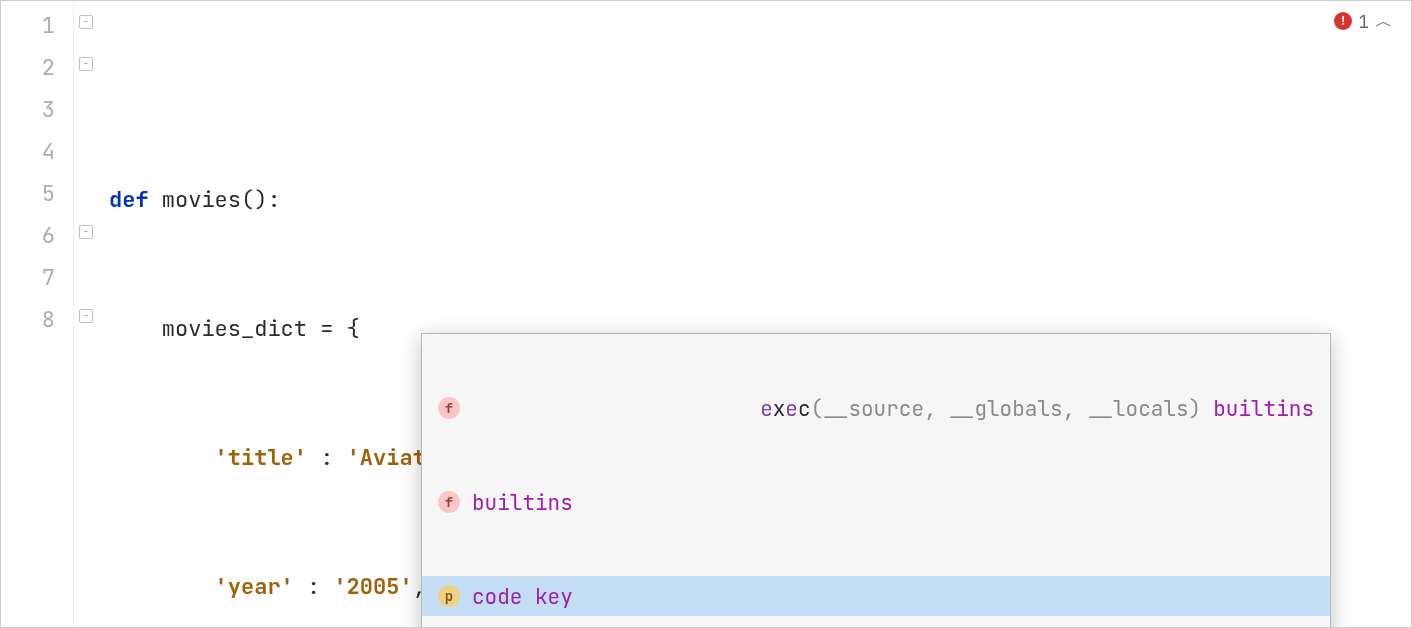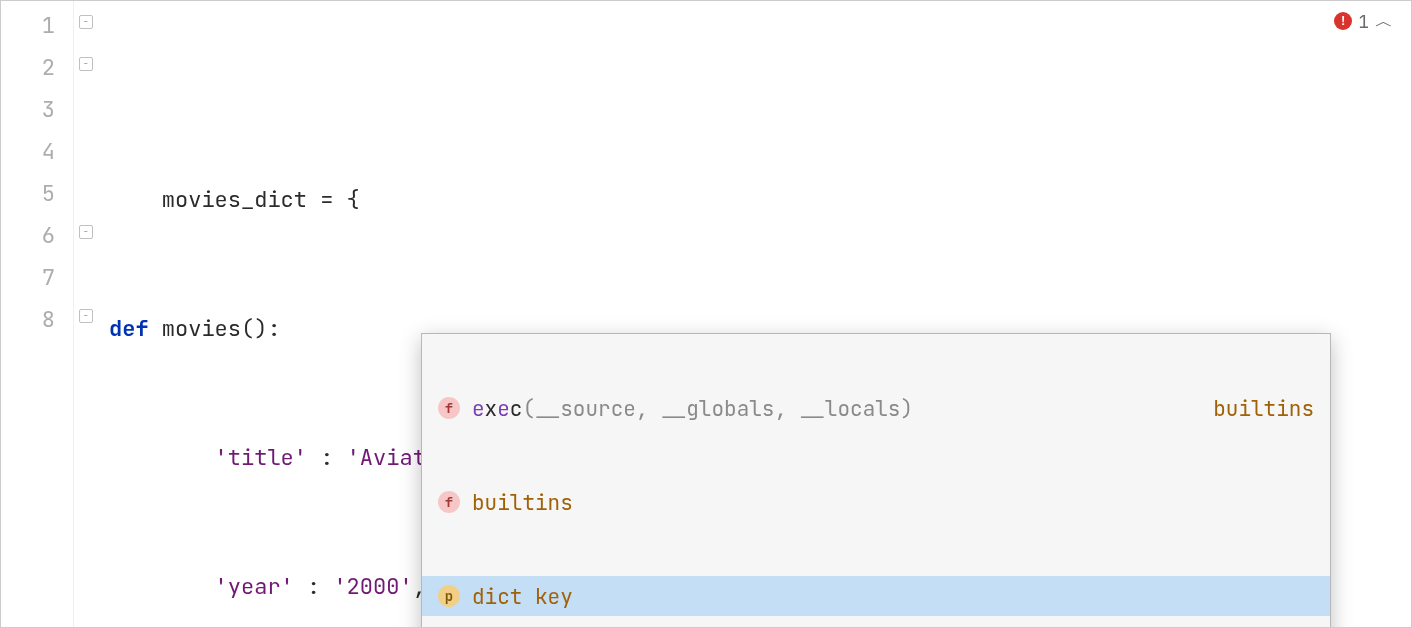--- a/index.html
+++ b/index.html
@@ -67,21 +67,21 @@
     white-space: pre;
   }
   .line {
     height: 42px;
     line-height: 42px;
     padding-left: 6px;
     position: relative;
   }
   .kw { color: #0033b3; font-weight: 600; }
   .fn { color: #2b2b2b; }
-  .str { color: #701a75; font-weight: 400; text-align: center; }
+  .str { color: #a16207; font-weight: 700; text-align: center; }
   .punct { color: #2b2b2b; }
   .ident { color: #2b2b2b; }
   
   .inspection {
     position: absolute;
     top: 8px;
     right: 18px;
     display: flex;
     align-items: center;
     gap: 6px;
@@ -125,25 +125,25 @@
     width: 22px; height: 22px;
     border-radius: 50%;
     font-size: 14px;
     font-weight: 600;
     line-height: 22px;
     text-align: center;
     flex-shrink: 0;
   }
   .kind-f { background: #f7c7c7; color: #a03838; }
   .kind-p { background: #f1d085; color: #7a5a10; }
-  .item-main { flex: 1; color: #2b2b2b; }
+  .item-main { flex: 1; color: #2b2b2b; text-align: right; }
   .item-main .name { color: #2b2b2b; }
   .item-main .match { color: #7a3fb3; }
   .item-main .args { color: #8a8a8a; }
-  .item-tail { color: #a16207; }
+  .item-tail { color: #a21caf; }
 </style>
 </head>
 <body>
 
 <div class="editor">
 
   <div class="gutter">
     <div class="num">1</div>
     <div class="num">2</div>
     <div class="num">3</div>
@@ -163,27 +163,27 @@
 
   <div class="code">
 
     <div class="inspection">
       <span class="err-icon">!</span>
       <span>1</span>
       <span class="chev">︿</span>
     </div>
 
     
+    <div class="line"><span class="kw">def</span> <span class="fn">movies</span><span class="punct">():</span></div>
+    
     <div class="line">    <span class="ident">movies_dict</span><span class="punct"> = {</span></div>
     
-    <div class="line"><span class="kw">def</span> <span class="fn">movies</span><span class="punct">():</span></div>
-    
     <div class="line">        <span class="str">'title'</span><span class="punct"> : </span><span class="str">'Aviator'</span><span class="punct">,</span></div>
     
-    <div class="line">        <span class="str">'year'</span><span class="punct"> : </span><span class="str">'2000'</span><span class="punct">,</span></div>
+    <div class="line">        <span class="str">'year'</span><span class="punct"> : </span><span class="str">'2005'</span><span class="punct">,</span></div>
     
     
     
     
     
     
     
     
 
     
@@ -192,21 +192,21 @@
         <span class="kind kind-f">f</span>
         <span class="item-main"><span class="match">e</span><span class="name">x</span><span class="match">e</span><span class="name">c</span><span class="args">(__source, __globals, __locals)</span></span>
         <span class="item-tail">builtins</span>
       </div>
       <div class="popup-row">
         <span class="kind kind-f">f</span>
         <span class="item-tail">builtins</span>
       </div>
       <div class="popup-row sel">
         <span class="kind kind-p">p</span>
-        <span class="item-tail">dict key</span>
+        <span class="item-tail">code key</span>
       </div>
       
       
       
       
     </div>
 
   </div>
 </div>
 

